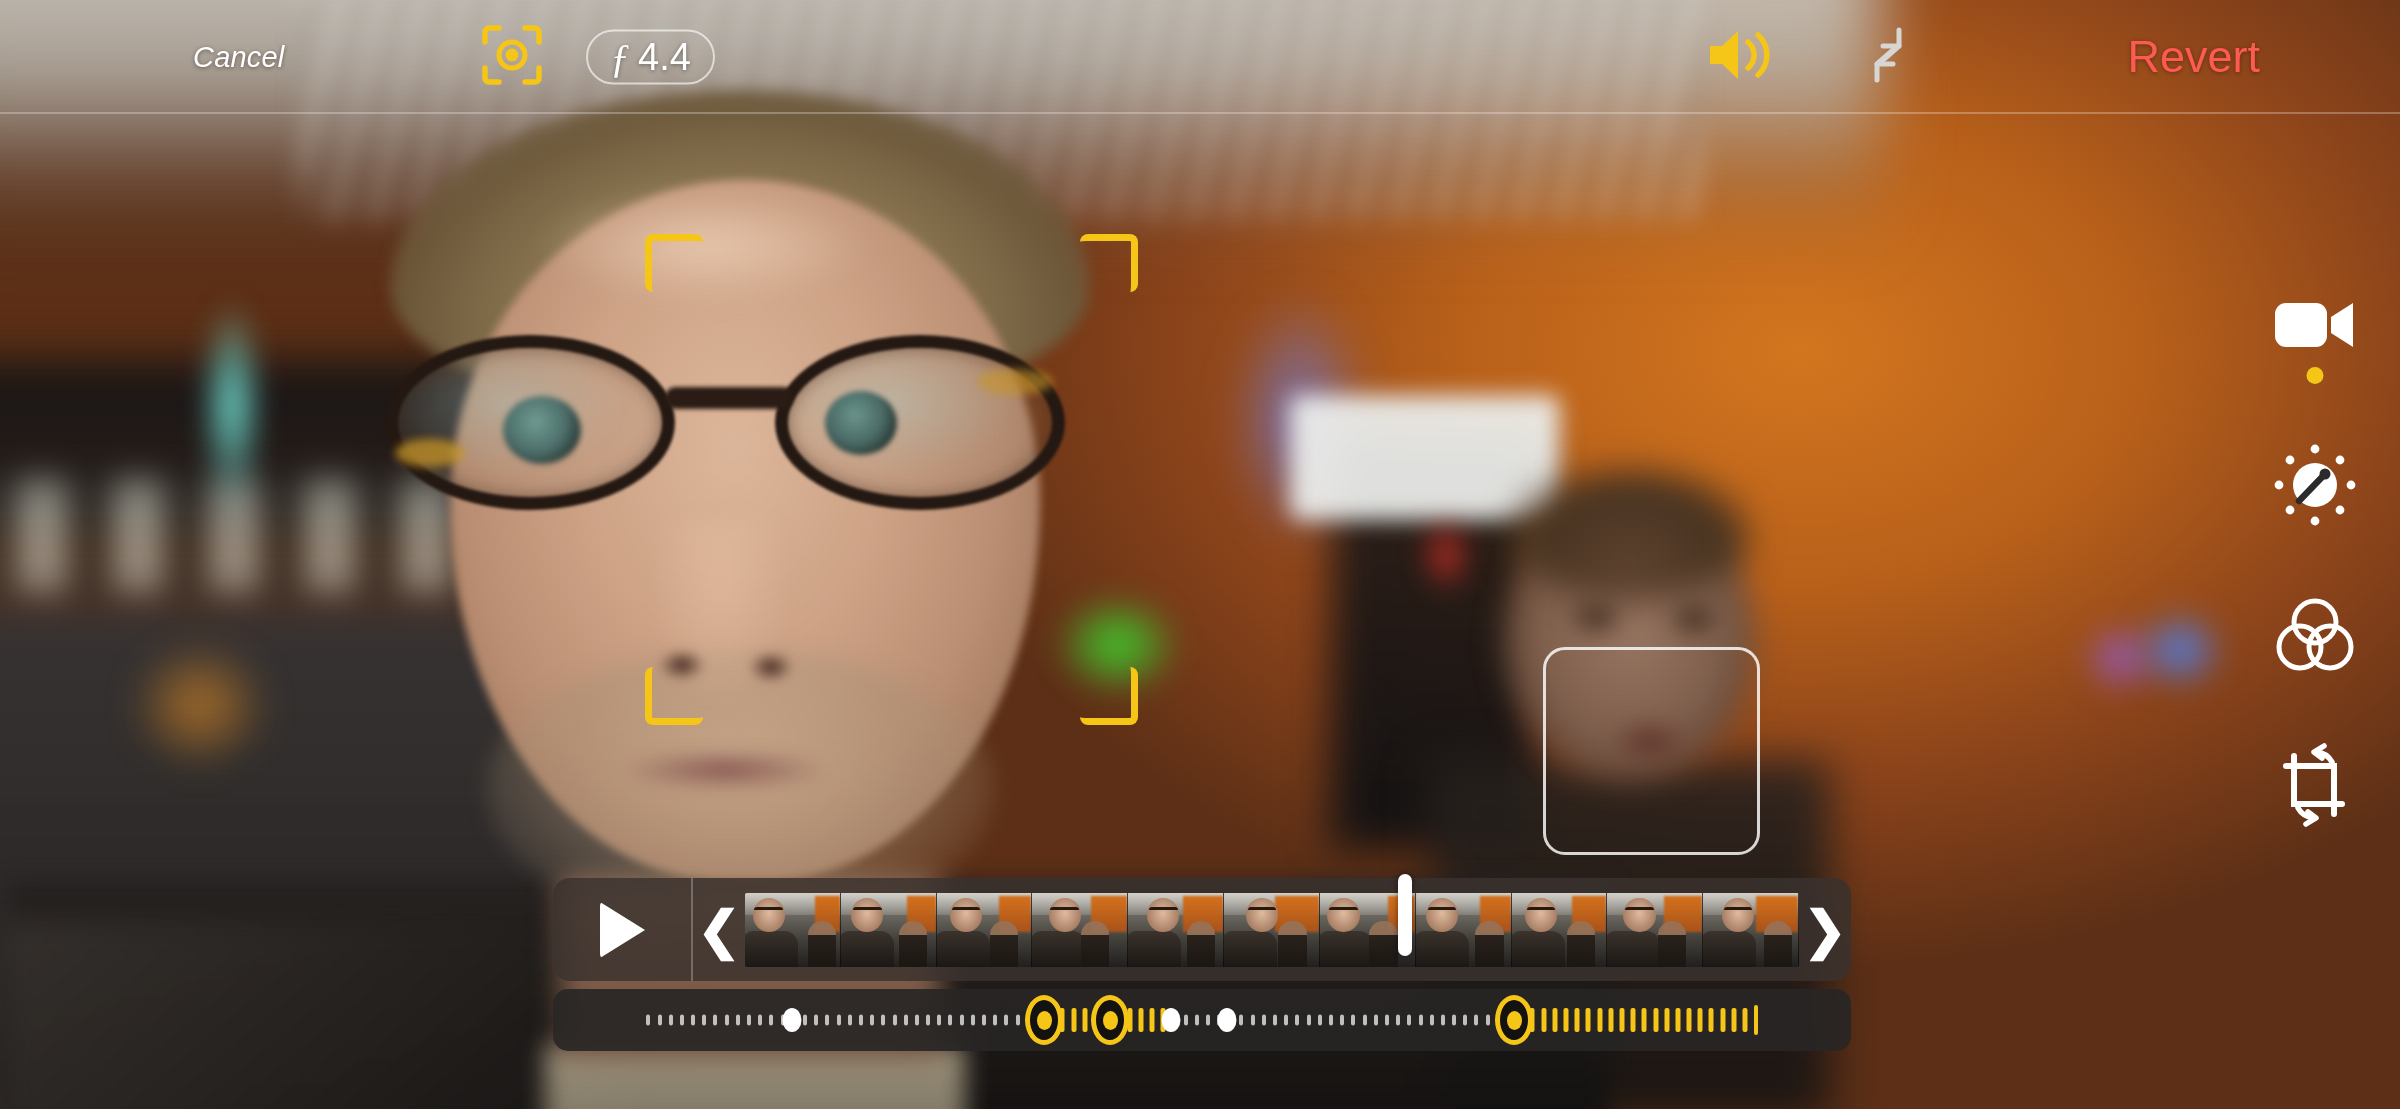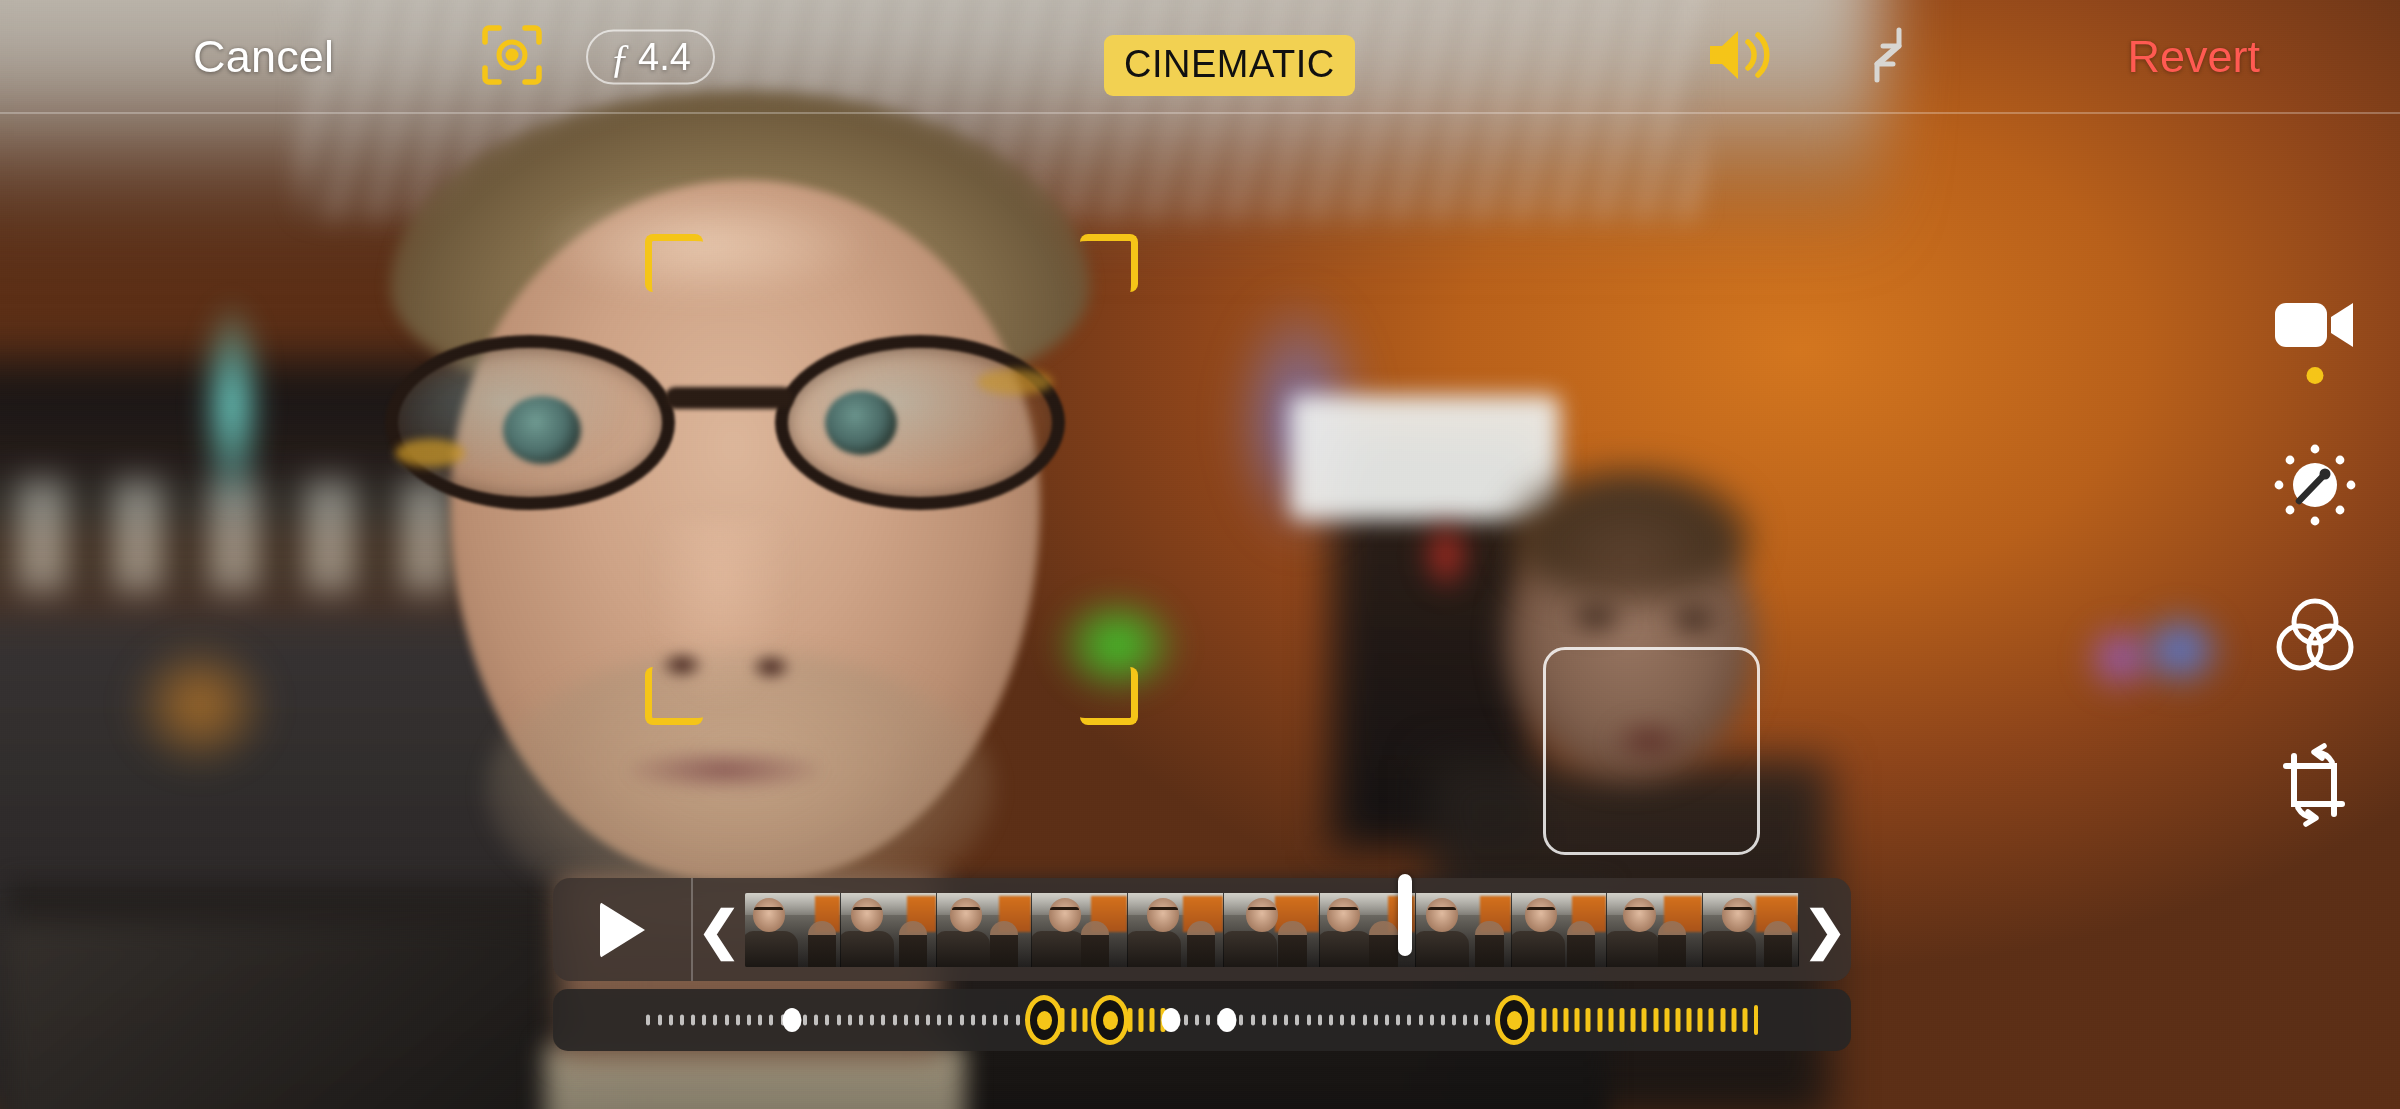--- a/index.html
+++ b/index.html
@@ -214,22 +214,23 @@
   .topbar {
     position:absolute; left:0; top:0; width:2400px; height:113px;
     display:flex; align-items:center; z-index:40;
   }
   .topbar-divider {
     position:absolute; left:0; top:112px; width:2400px; height:1.5px;
     background:rgba(255,255,255,0.27); z-index:41;
   }
   .cancel-btn {
     position:absolute; left:193px; top:50%; transform:translateY(-50%);
-    color:#fff; font-size:45px; letter-spacing:0.2px; cursor:pointer;
+    color:#fff; font-size:29px; letter-spacing:0.2px; cursor:pointer;
     text-shadow:0 1px 4px rgba(0,0,0,0.45);
+    font-style:italic;
   }
   .focus-icon-btn { position:absolute; left:481px; top:50%; transform:translateY(-50%); cursor:pointer; }
   .aperture-pill {
     position:absolute; left:586px; top:50%; transform:translateY(-50%);
     height:55px; min-width:128px; padding:0 22px;
     border:2.5px solid rgba(255,255,255,0.62); border-radius:28px;
     display:flex; align-items:center; justify-content:center; gap:8px;
     color:#fff; font-size:38px; cursor:pointer;
     text-shadow:0 1px 4px rgba(0,0,0,0.4);
   }
@@ -459,21 +460,20 @@
         <circle cx="31" cy="31" r="13" fill="none" stroke="#F5C518" stroke-width="5"></circle>
         <circle cx="31" cy="31" r="6.5" fill="#F5C518"></circle>
       </svg>
     </div>
 
     <div class="aperture-pill">
       <span class="ap-f">ƒ</span>
       <span>4.4</span>
     </div>
 
-    <div class="cinematic-badge">CINEMATIC</div>
 
     <div class="vol-btn">
       <svg width="70" height="58" viewBox="0 0 70 58">
         <path d="M4 20 h12 L32 5 v48 L16 38 H4 Z" fill="#F5C518"></path>
         <path d="M42 16 a17 17 0 0 1 0 26" fill="none" stroke="#F5C518" stroke-width="5.5" stroke-linecap="round"></path>
         <path d="M52 9 a27 27 0 0 1 0 40" fill="none" stroke="#F5C518" stroke-width="5.5" stroke-linecap="round"></path>
       </svg>
     </div>
 
     <div class="collapse-btn">

